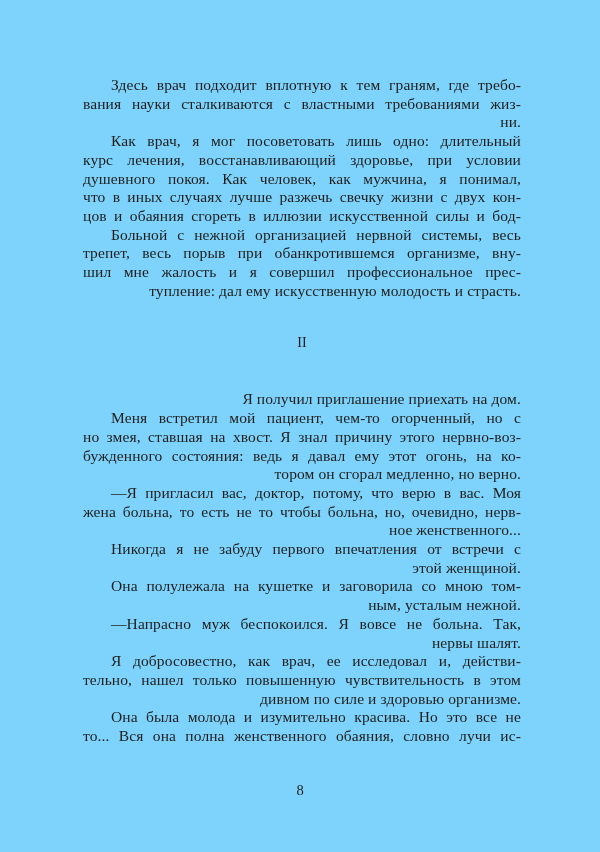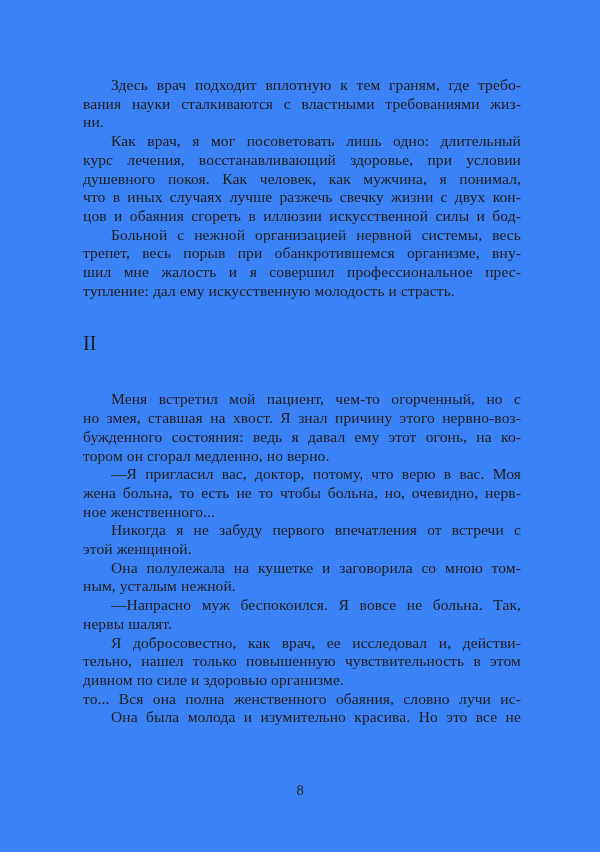--- a/index.html
+++ b/index.html
@@ -10,51 +10,51 @@
     width: 600px;
     height: 852px;
     background: #f2f2f0;
     font-family: "Liberation Serif", "DejaVu Serif", serif;
     position: relative;
     overflow: hidden;
   }
   .page {
     position: absolute;
     inset: 0;
-    background: #3b82f6;
+    background: #7dd3fc;
     color: #1d1d1b;
   }
   .text-block {
     position: absolute;
     left: 83px;
     top: 76px;
     width: 438px;
     font-size: 15.5px;
     line-height: 18.7px;
     letter-spacing: 0.1px;
   }
   .paragraph {
     margin: 0;
   }
   .line {
-    text-align: left;
+    text-align: right;
     white-space: normal;
   }
   .line.just {
     text-align: justify;
     text-align-last: justify;
     -moz-text-align-last: justify;
   }
   .line.first {
     text-indent: 28px;
   }
   .chapter-heading {
-    text-align: left;
+    text-align: center;
     margin: 32px 0 36px 0;
-    font-size: 20px;
+    font-size: 14px;
     line-height: 22px;
     color: #1d1d1b;
   }
   .page-number {
     position: absolute;
     left: 0;
     right: 0;
     top: 782px;
     text-align: center;
     font-size: 14.5px;
@@ -79,20 +79,23 @@
         <div class="line just">цов и обаяния сгореть в иллюзии искусственной силы и бод-</div>
       </div>
       <div class="paragraph">
         <div class="line first just">Больной с нежной организацией нервной системы, весь</div>
         <div class="line just">трепет, весь порыв при обанкротившемся организме, вну-</div>
         <div class="line just">шил мне жалость и я совершил профессиональное прес-</div>
         <div class="line">тупление: дал ему искусственную молодость и страсть.</div>
       </div>
       <div class="chapter-heading">II</div>
       <div class="paragraph">
+        <div class="line first">Я получил приглашение приехать на дом.</div>
+      </div>
+      <div class="paragraph">
         <div class="line first just">Меня встретил мой пациент, чем-то огорченный, но с</div>
         <div class="line just">но змея, ставшая на хвост. Я знал причину этого нервно-воз-</div>
         <div class="line just">бужденного состояния: ведь я давал ему этот огонь, на ко-</div>
         <div class="line">тором он сгорал медленно, но верно.</div>
       </div>
       <div class="paragraph">
         <div class="line first just">—Я пригласил вас, доктор, потому, что верю в вас. Моя</div>
         <div class="line just">жена больна, то есть не то чтобы больна, но, очевидно, нерв-</div>
         <div class="line">ное женственного...</div>
       </div>
@@ -107,18 +110,18 @@
       <div class="paragraph">
         <div class="line first just">—Напрасно муж беспокоился. Я вовсе не больна. Так,</div>
         <div class="line">нервы шалят.</div>
       </div>
       <div class="paragraph">
         <div class="line first just">Я добросовестно, как врач, ее исследовал и, действи-</div>
         <div class="line just">тельно, нашел только повышенную чувствительность в этом</div>
         <div class="line">дивном по силе и здоровью организме.</div>
       </div>
       <div class="paragraph">
+        <div class="line first just">Она была молода и изумительно красива. Но это все не</div>
         <div class="line just">то... Вся она полна женственного обаяния, словно лучи ис-</div>
-        <div class="line first just">Она была молода и изумительно красива. Но это все не</div>
       </div>
     </div>
   <div class="page-number">8</div>
 </div>
 
 </body></html>

